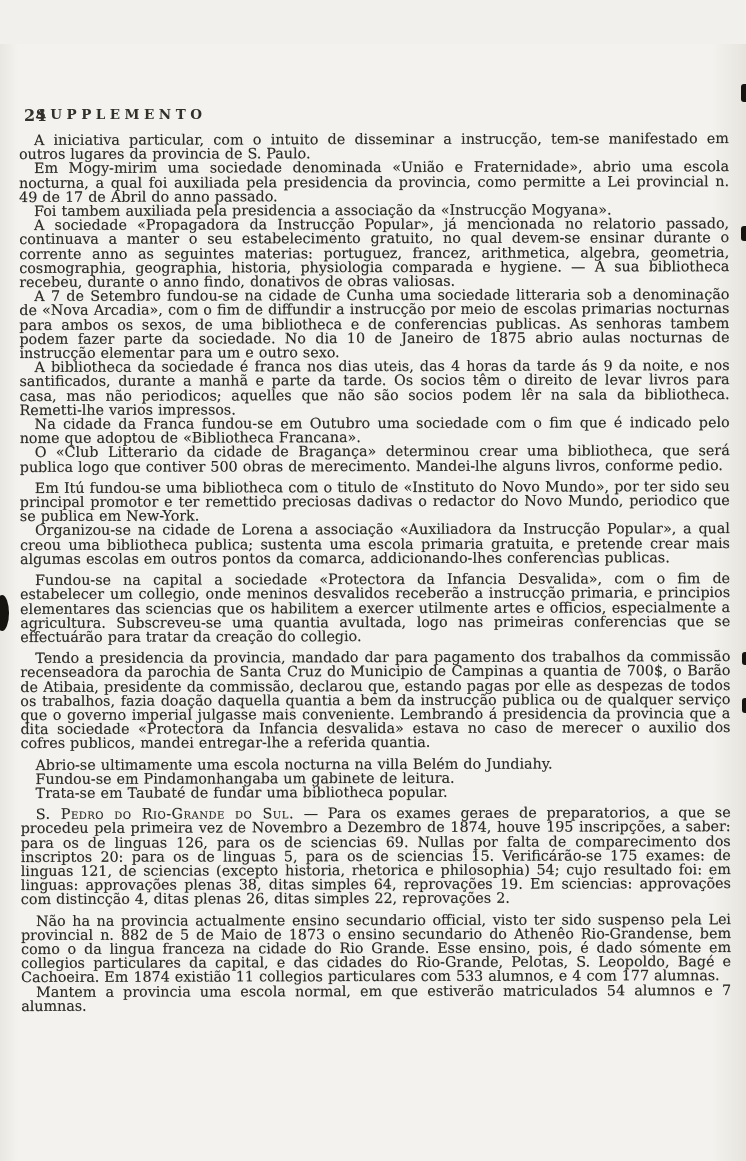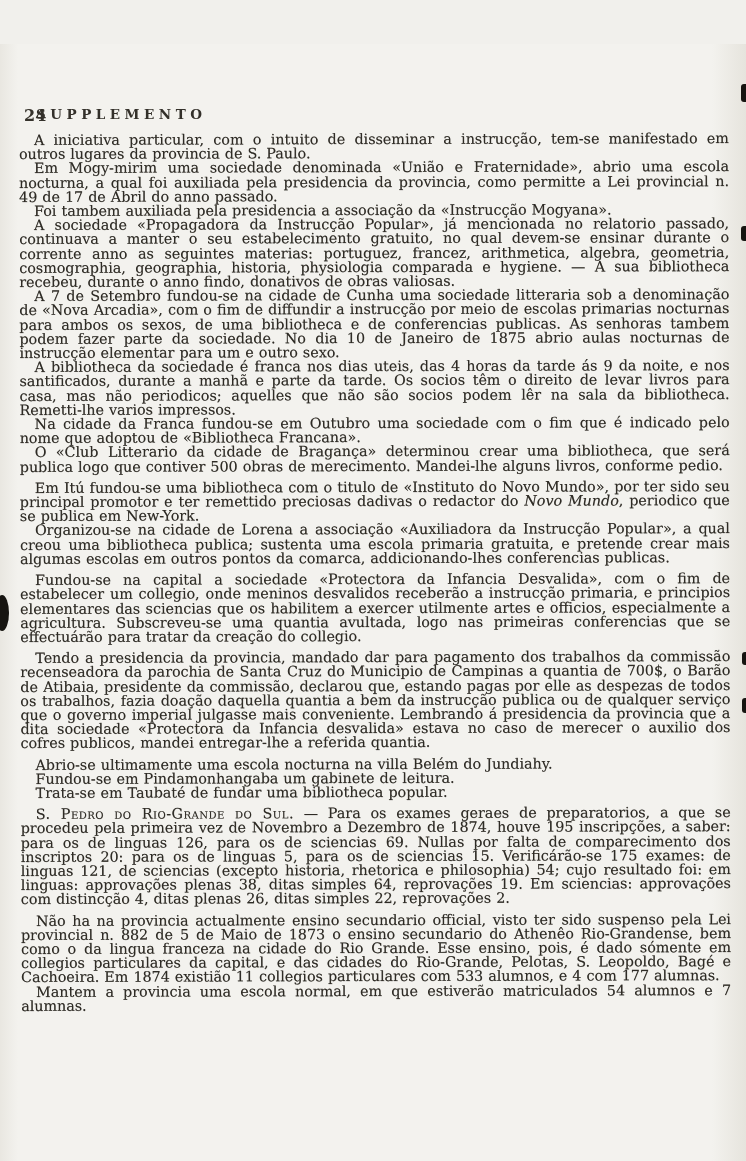--- a/index.html
+++ b/index.html
@@ -32,21 +32,21 @@
     position: absolute; top: 88px; left: 20px; right: 16px;
     text-align: justify;
     transform: rotate(-0.15deg);
     font-size: 14.3px; line-height: 14.2px;
     text-shadow: 0.25px 0.25px 0 rgba(45, 42, 35, 0.45);
     word-spacing: 0.5px;
   }
   .para { margin: 0; text-indent: 15px; }
   .para.gap { margin-top: 7px; }
   .smallcaps { font-variant: small-caps; letter-spacing: 0.5px; font-weight: normal; }
-  .ital { font-style: italic; }
+  .ital { }
   .artifact { position: absolute; background: #161410; }
   .a-edge-r1 { right: 0; top: 40px;  width: 5px;  height: 18px; border-radius: 3px 0 0 3px; }
   .a-edge-r2 { right: 0; top: 182px; width: 5px;  height: 15px; border-radius: 3px 0 0 3px; }
   .a-blob-l  { left: -5px; top: 551px; width: 14px; height: 36px; border-radius: 50%; }
   .a-edge-r3 { right: 0; top: 608px; width: 4px;  height: 13px; border-radius: 3px 0 0 3px; }
   .a-edge-r4 { right: 0; top: 654px; width: 4px;  height: 15px; border-radius: 3px 0 0 3px; }
   .a-corner-bl { left: 13px; top: 1136px; width: 24px; height: 13px; border-radius: 45%; transform: rotate(-8deg); }
   .a-corner-br { right: 0px; top: 1141px; width: 48px; height: 14px; border-radius: 6px 0 0 6px; transform: skewX(-12deg); }
 </style>
 </head>

